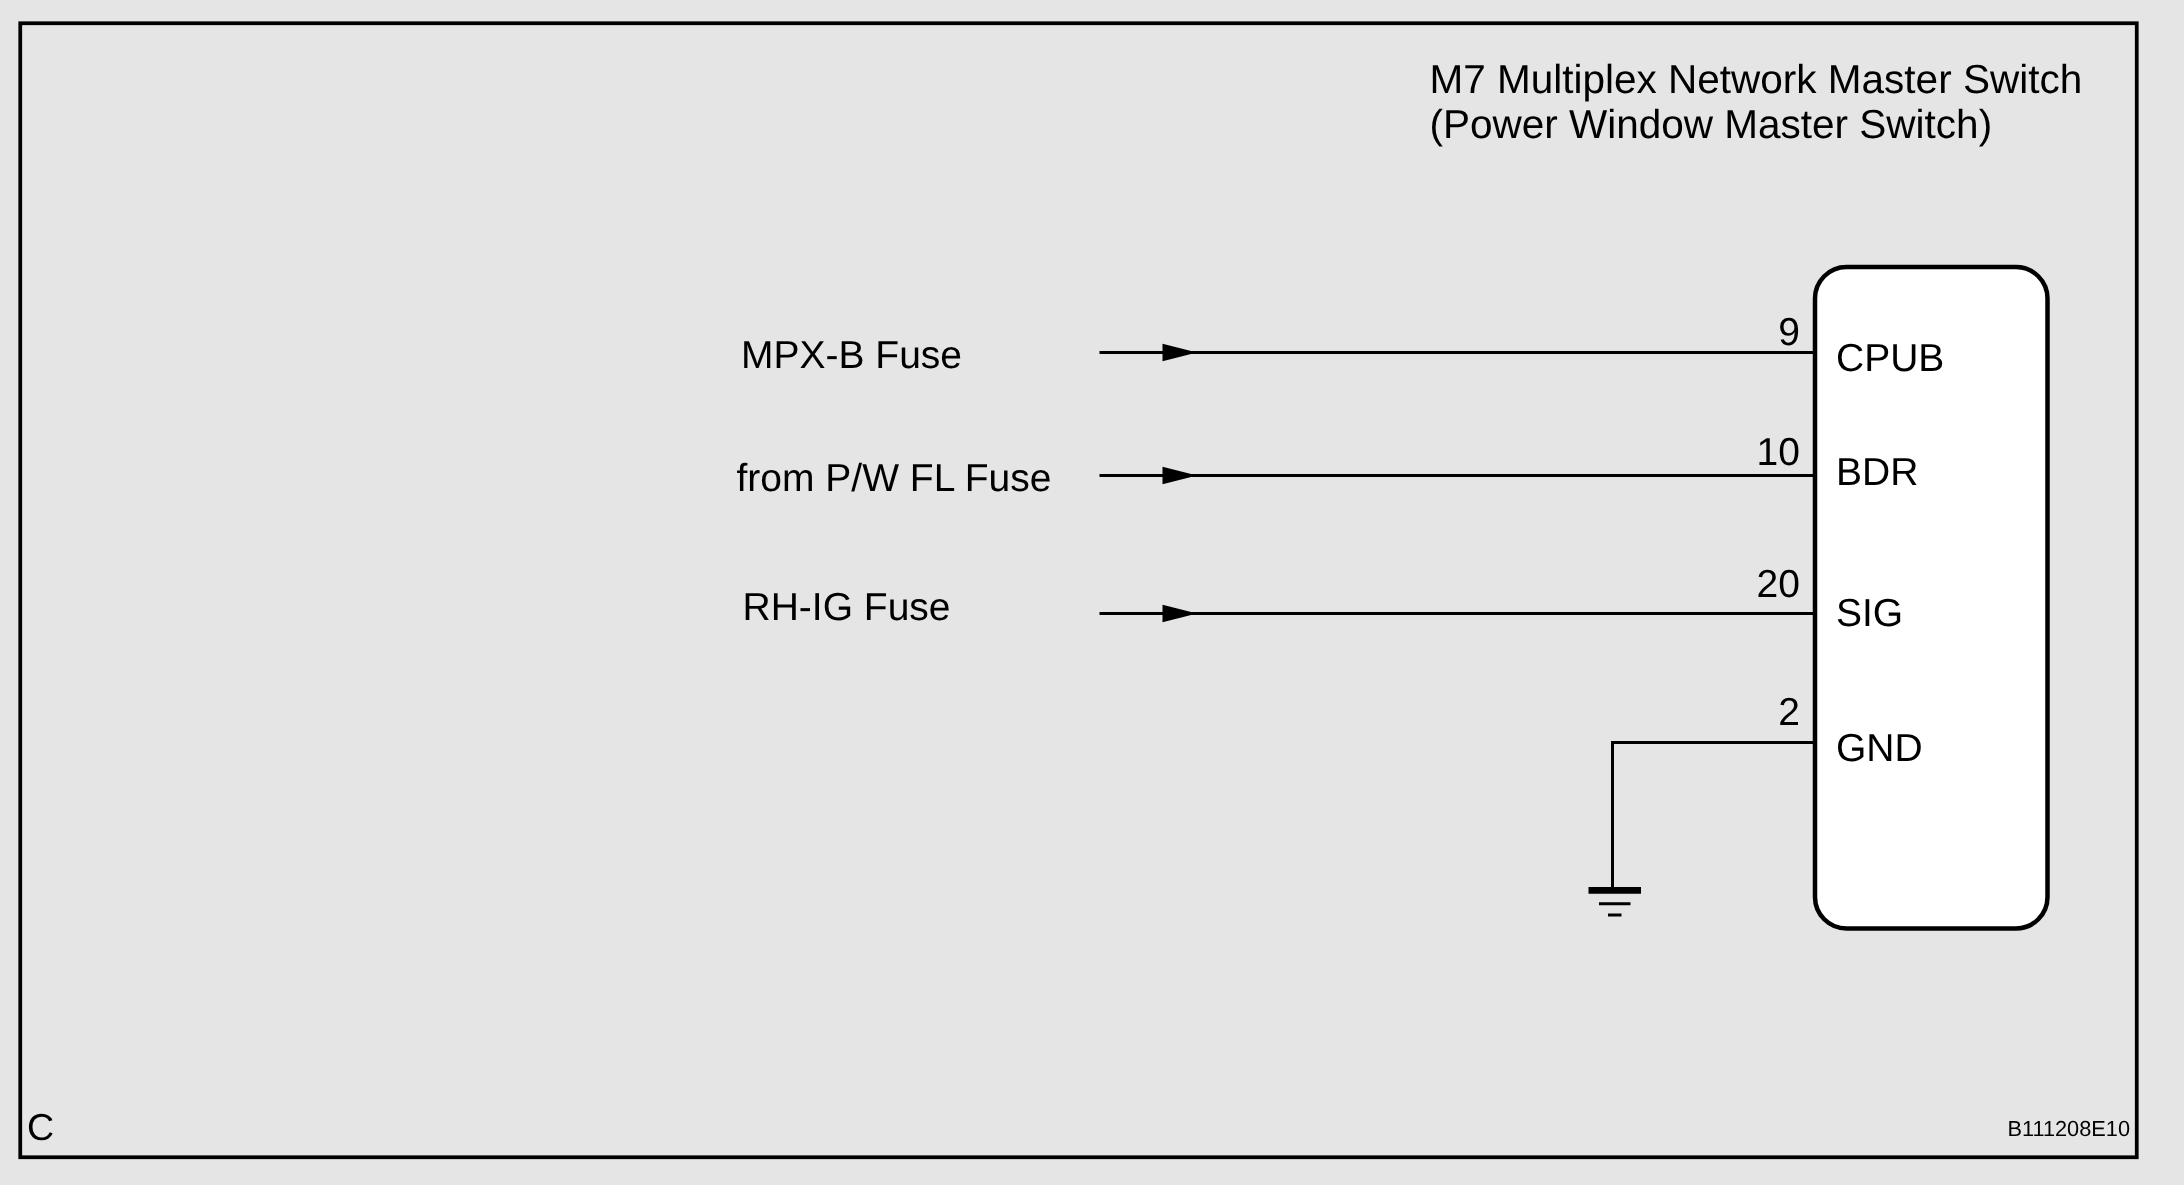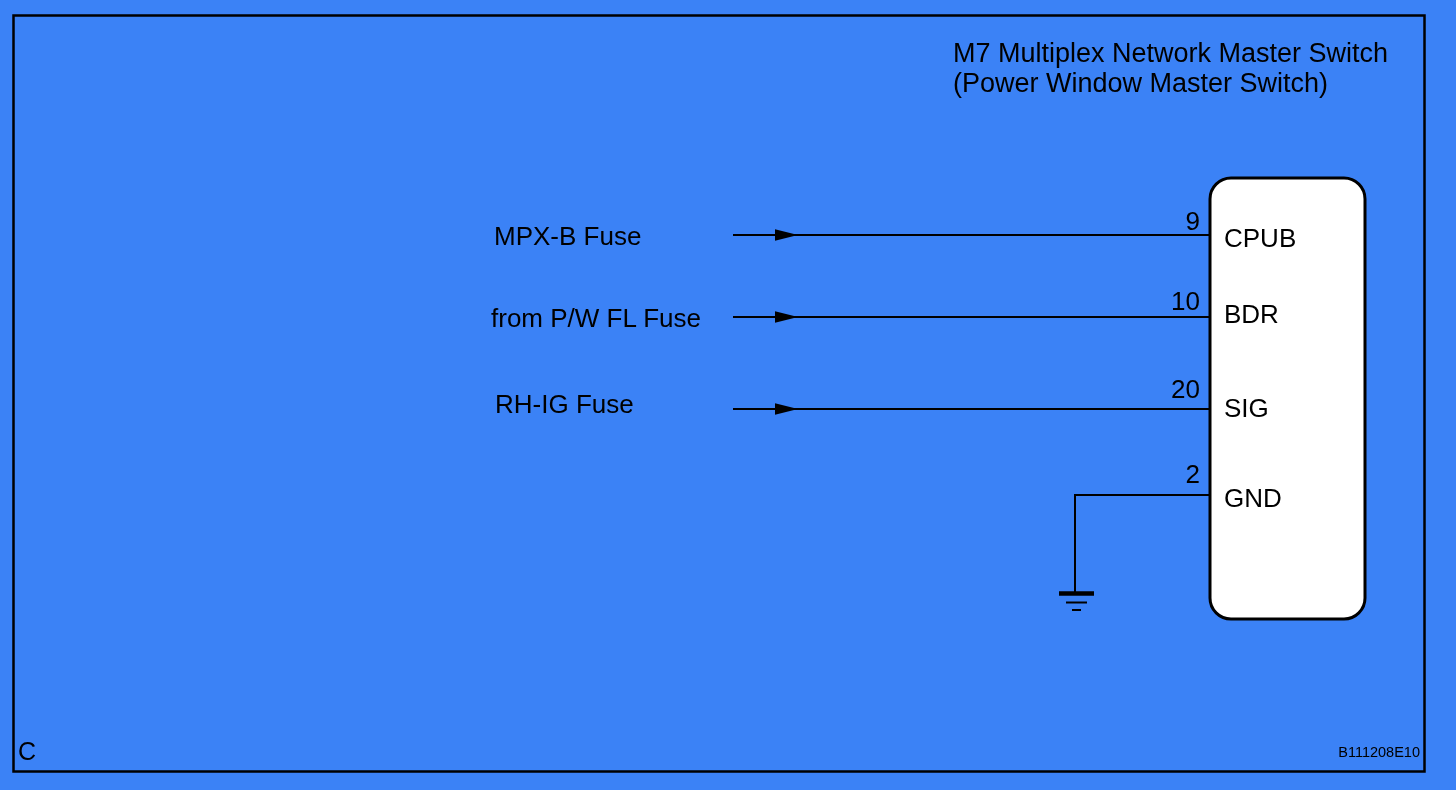--- a/index.html
+++ b/index.html
@@ -5,21 +5,21 @@
   html, body {
     margin: 0;
     padding: 0;
     background: #ffffff;
     font-family: "Liberation Sans", sans-serif;
   }
   .page {
     position: relative;
     width: 1456px;
     height: 790px;
-    background: #3b82f6;
+    background: #e5e5e5;
     overflow: hidden;
   }
   .page svg {
     position: absolute;
     top: 0;
     left: 0;
     display: block;
   }
   text {
     fill: #000000;

